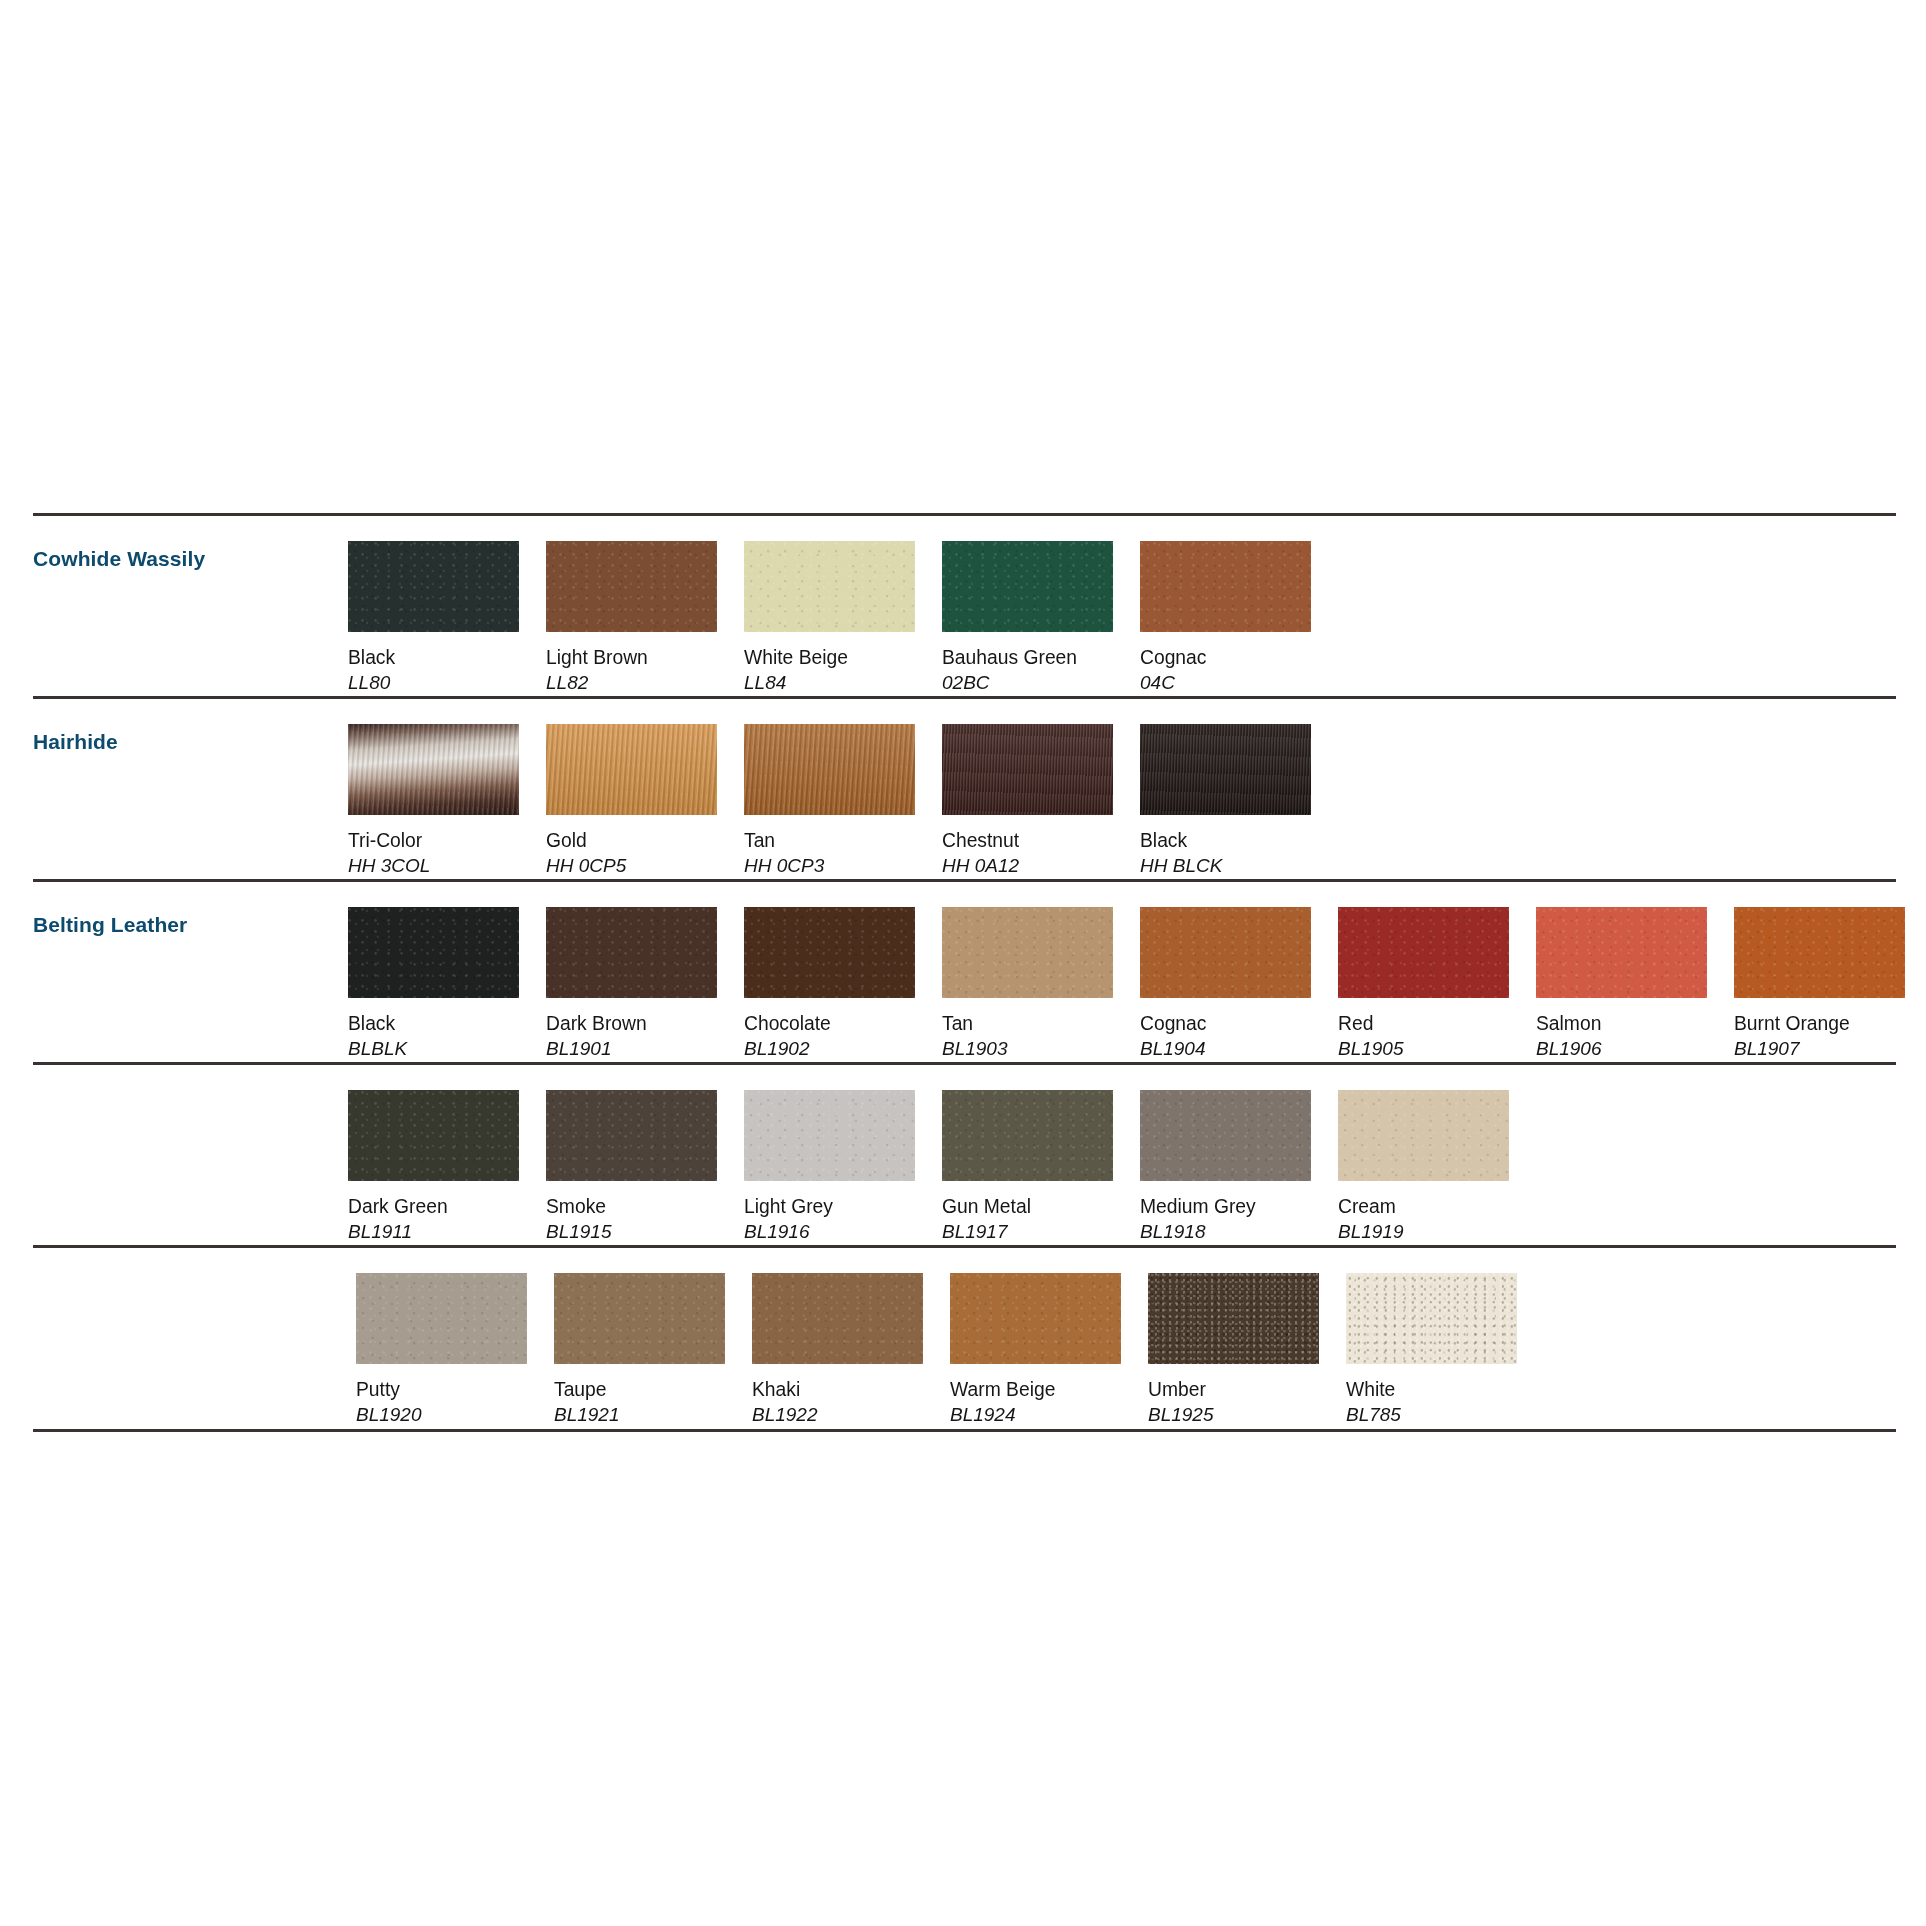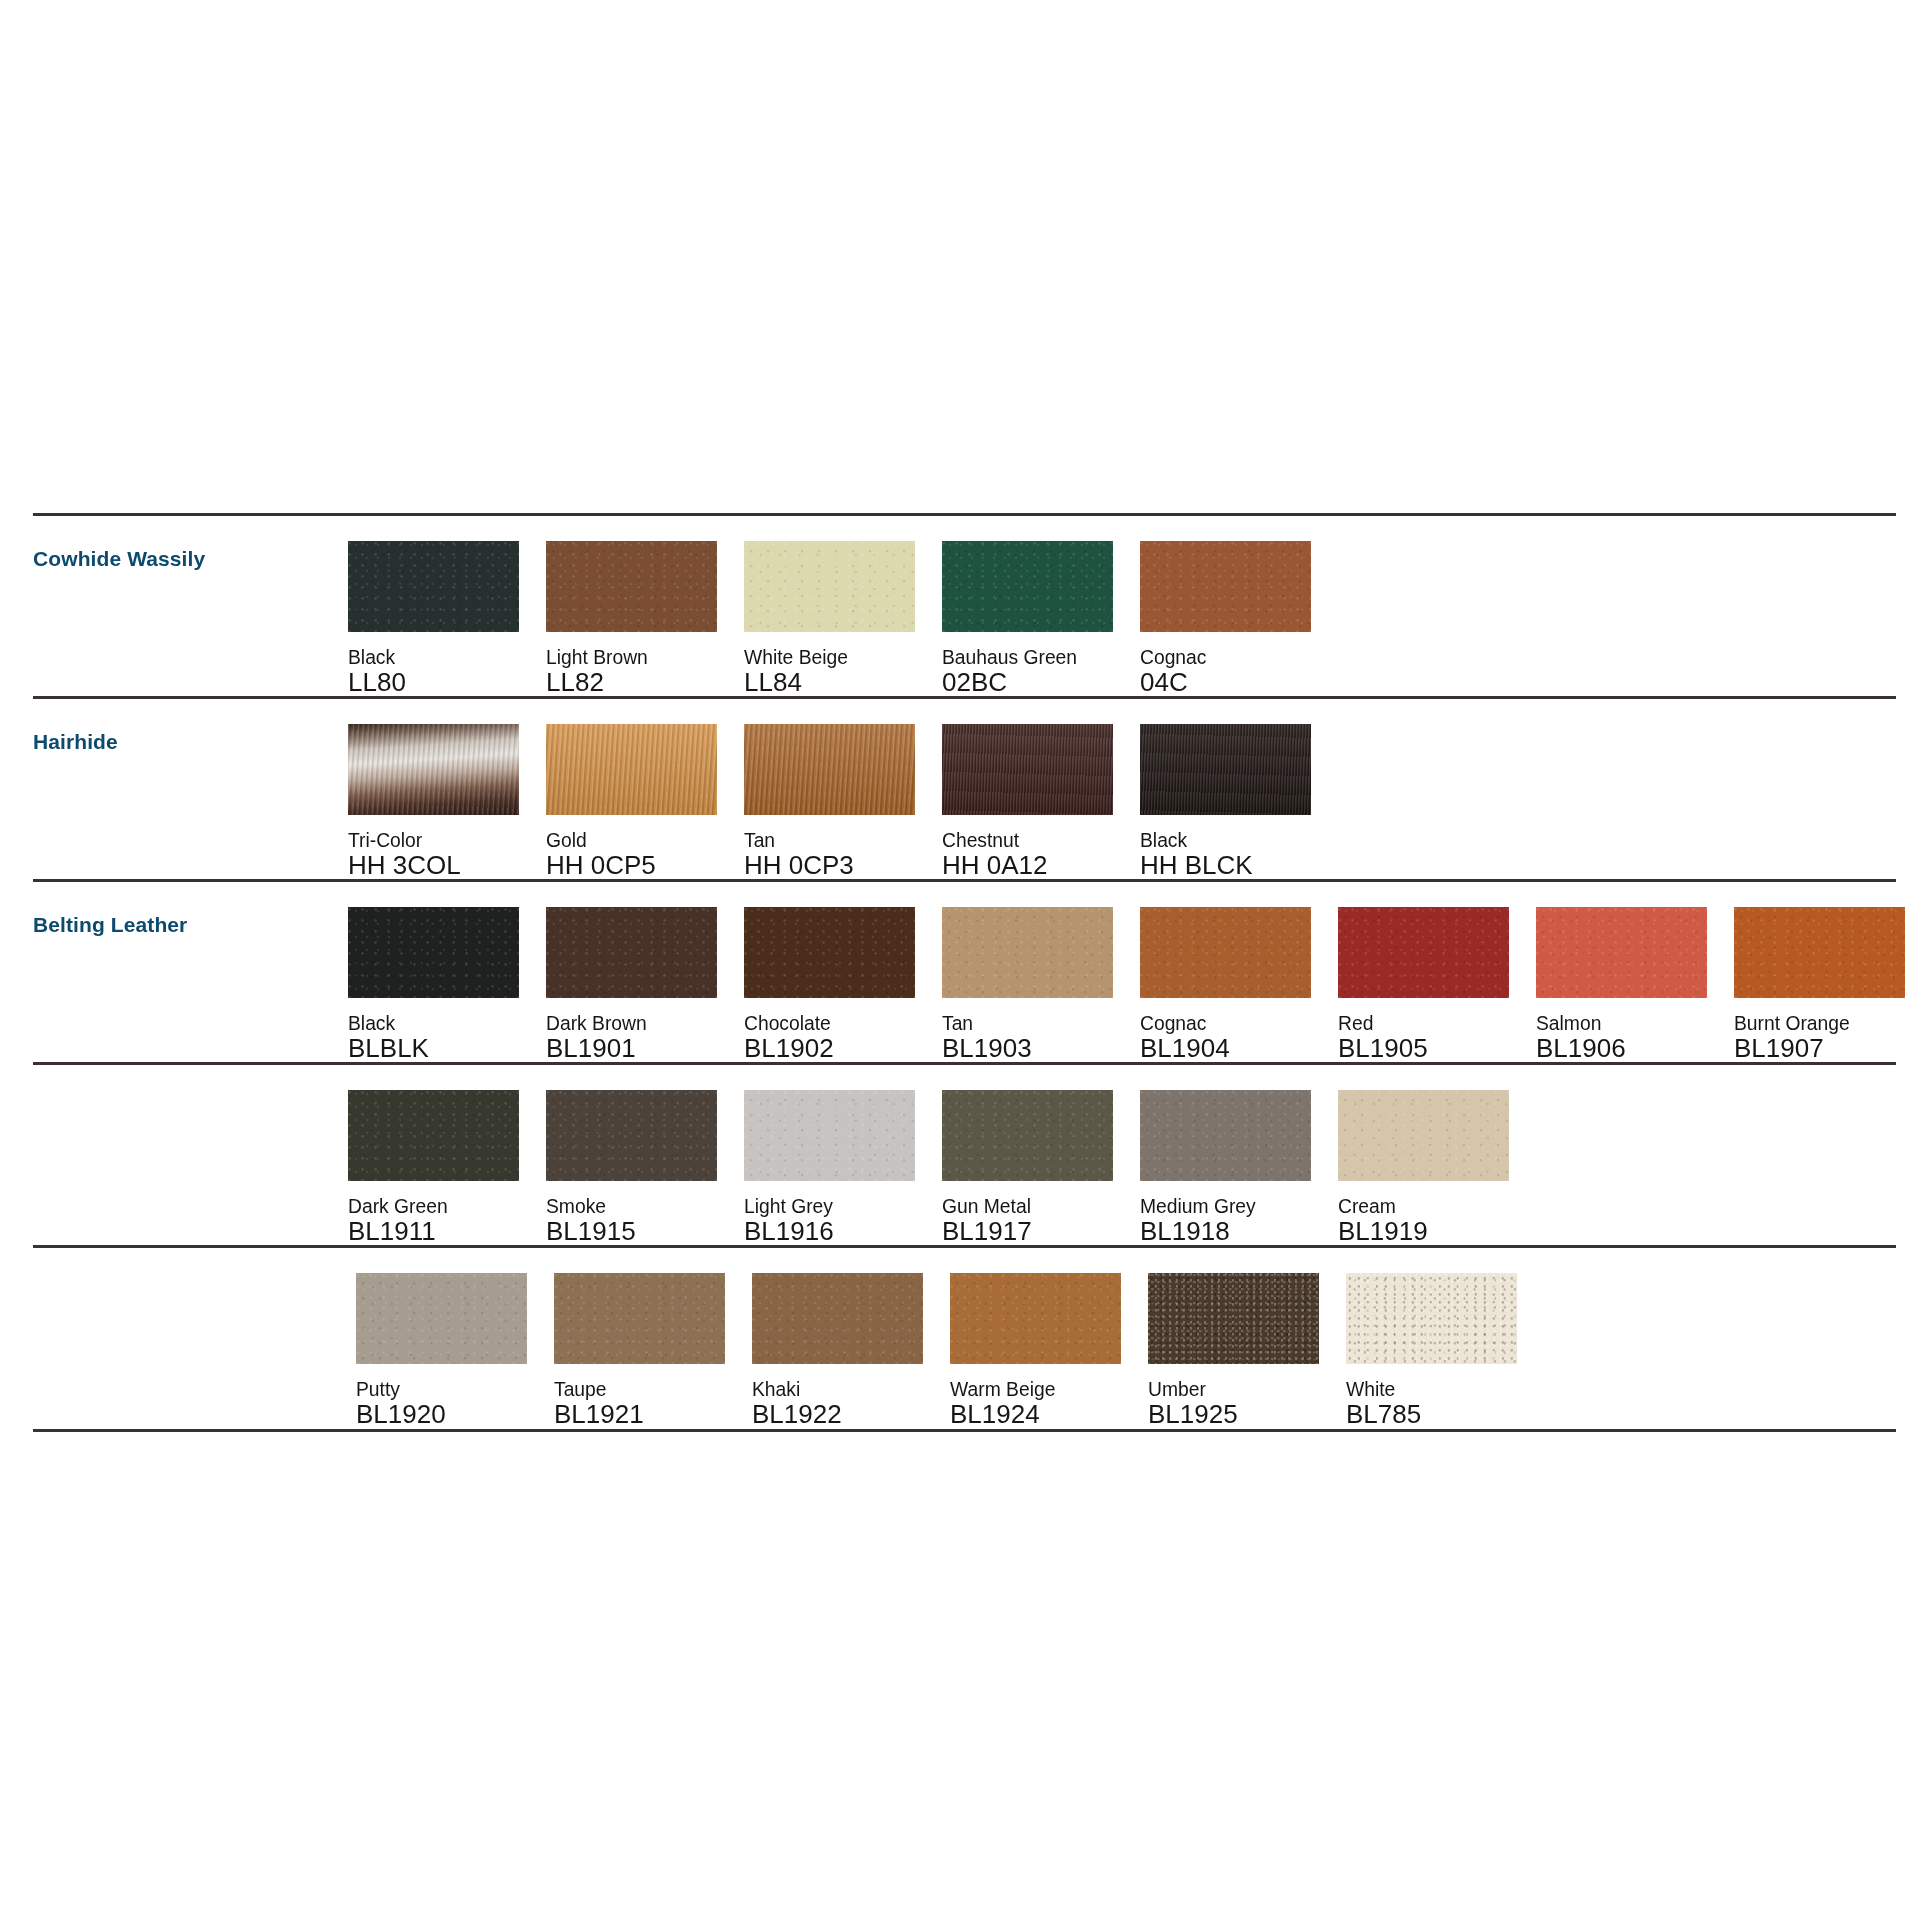--- a/index.html
+++ b/index.html
@@ -75,24 +75,25 @@
   }
 
   .chip-name {
     margin-top: 13px;
     font-size: 19.3px;
     line-height: 25px;
     color: #161616;
     white-space: nowrap;
   }
   .chip-code {
-    font-size: 26px;
+    font-size: 19px;
     line-height: 25px;
     color: #161616;
     white-space: nowrap;
+    font-style: italic;
   }
 
   
   .grain {
     position: absolute;
     left: 0; top: 0;
     width: 171px;
     height: 91px;
     pointer-events: none;
     opacity: .22;

